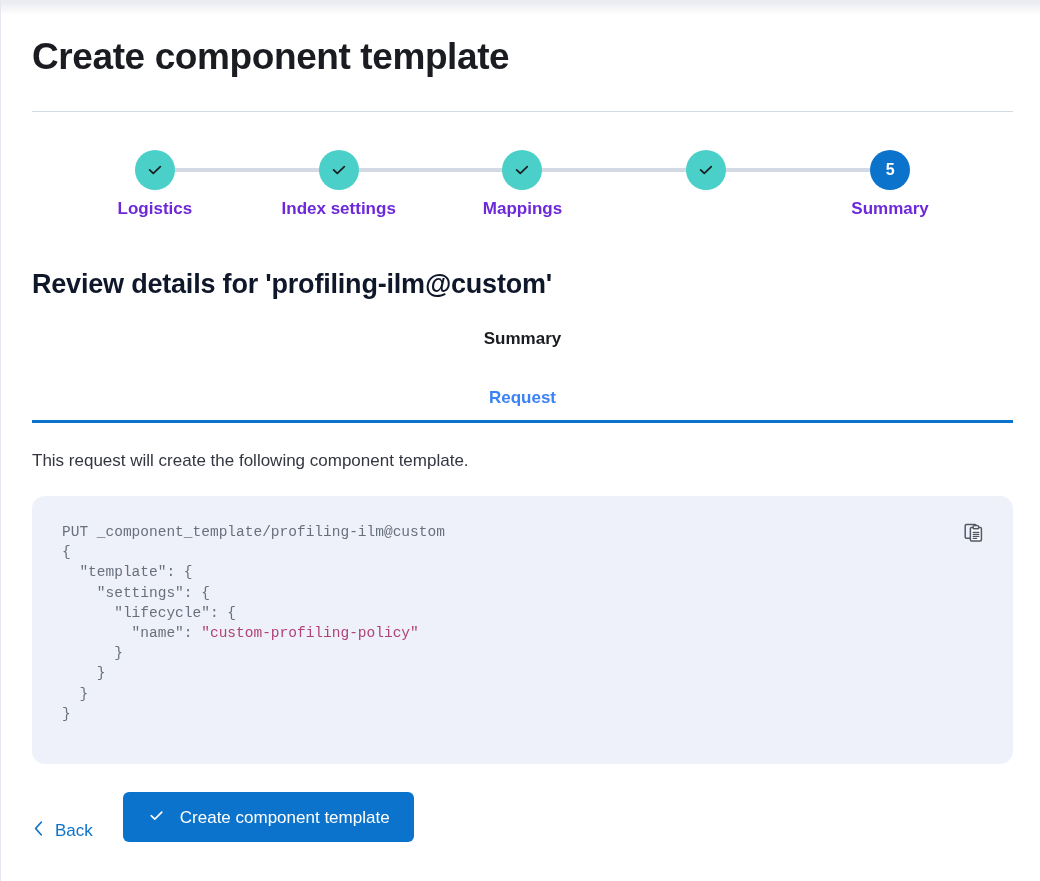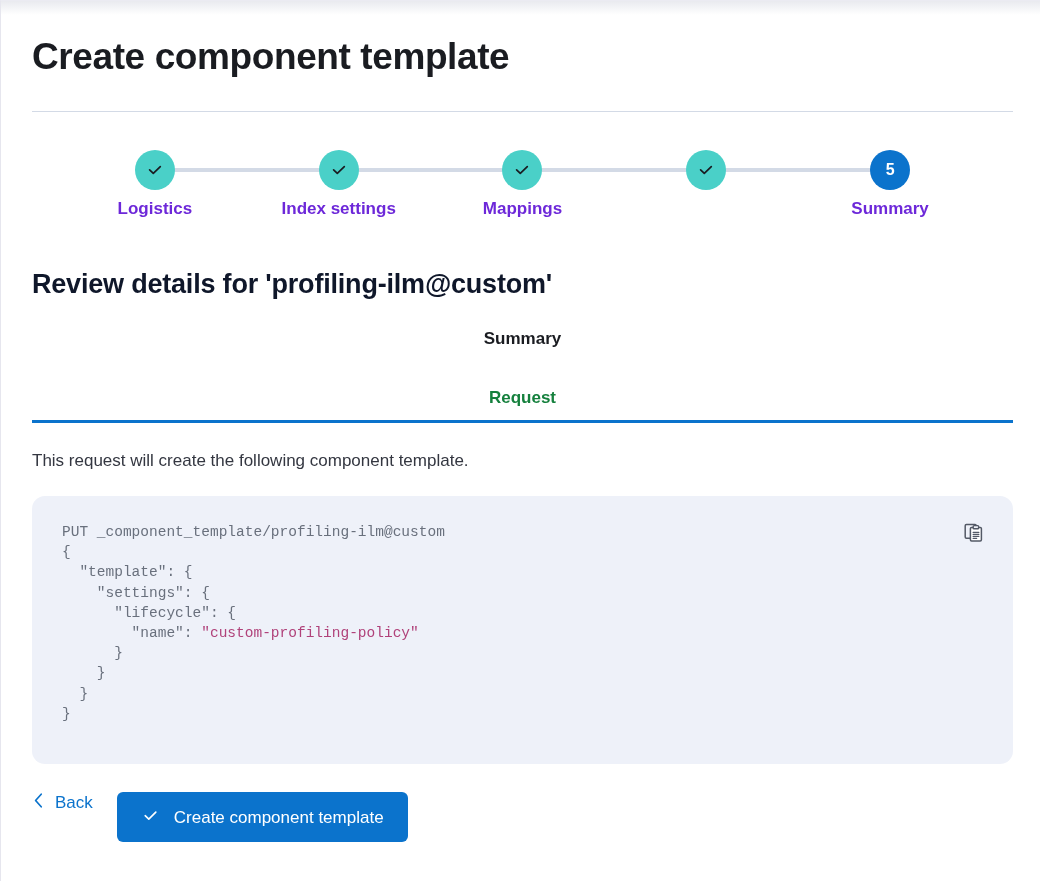--- a/index.html
+++ b/index.html
@@ -138,21 +138,21 @@
     margin-bottom: -2px;
     cursor: pointer;
     user-select: none;
     background: none;
     border-left: none;
     border-right: none;
     border-top: none;
     font-family: inherit;
   }
   .tab.active {
-    color: #15803d;
+    color: #3b82f6;
     border-bottom-color: #0b73cc;
   }
 
   
   .description {
     font-size: 17px;
     line-height: 26px;
     color: #343741;
     margin-top: 26px;
   }
@@ -188,23 +188,23 @@
     cursor: pointer;
     padding: 0;
     display: flex;
     align-items: center;
     justify-content: center;
   }
 
   
   .actions {
     display: flex;
-    align-items: flex-start;
+    align-items: flex-end;
     margin-top: 28px;
-    gap: 24px;
+    gap: 30px;
   }
   .back-link {
     display: flex;
     align-items: center;
     gap: 10px;
     color: #0b73cc;
     font-size: 17px;
     font-weight: normal;
     text-decoration: none;
     cursor: pointer;

